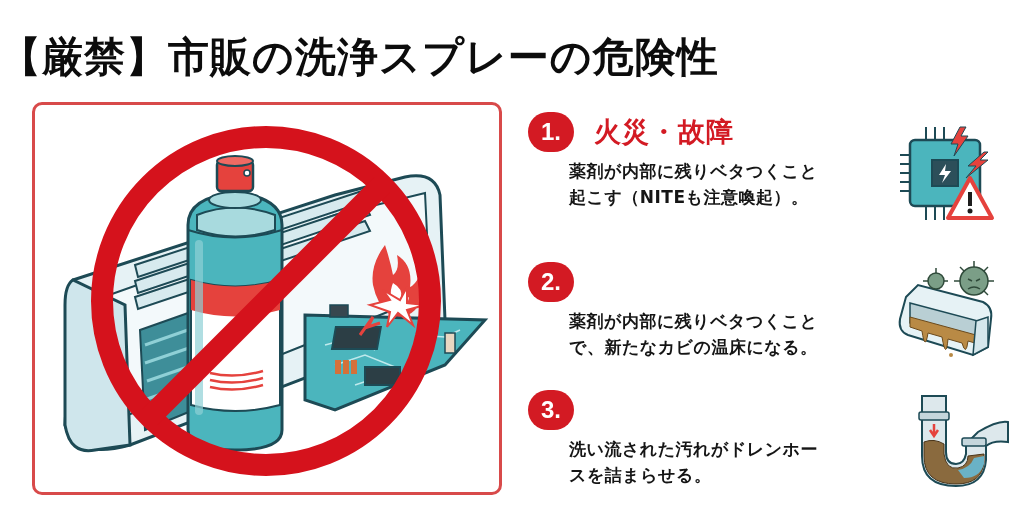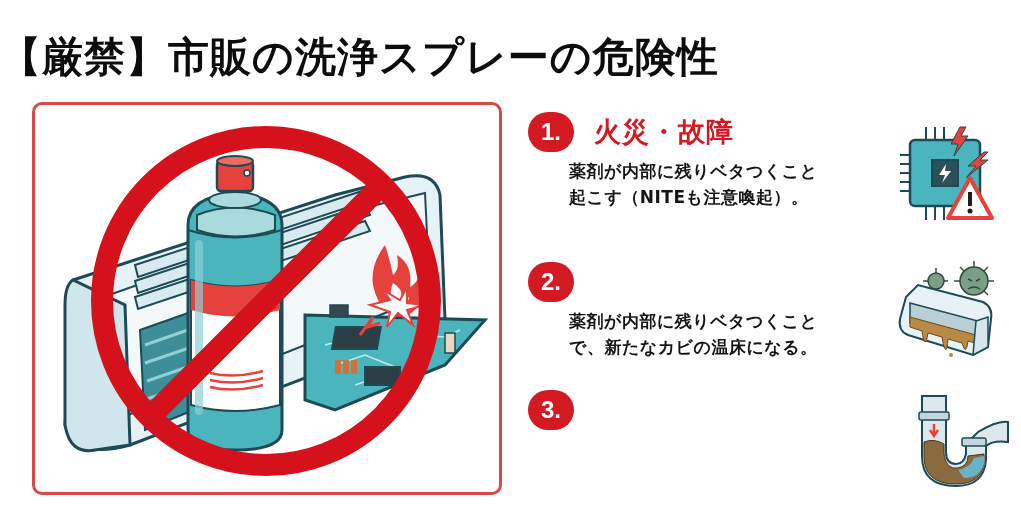--- a/index.html
+++ b/index.html
@@ -187,20 +187,22 @@
     </g>
     <path d="M80 22 L84 24 M92 22 L88 24 M80 32 Q86 28 92 32" stroke="#2f4a3a" stroke-width="1.5" fill="none"></path>
   </svg>
 </div>
 
 <div class="item" style="top:390px;">
   <div class="item-head">
     <div class="num-badge">3.</div>
   </div>
   <div class="item-body">
+    <span>洗い流された汚れがドレンホー</span>
+    <span>スを詰まらせる。</span>
   </div>
 </div>
 <div class="icon-box" style="top:382px;">
   <svg width="130" height="110" viewBox="0 0 130 110">
     <path d="M34 14 L58 14 L58 70 Q58 82 68 82 Q76 82 78 72 L78 62 L90 50 Q110 38 120 40 L120 60 Q105 58 98 64 L98 78 Q96 104 68 104 Q34 104 34 74 Z" fill="#dde8ec" stroke="#1d4a55" stroke-width="2"></path>
     <path d="M36 60 Q46 56 56 62 L56 72 Q58 88 70 86 Q80 84 80 74 L96 72 L96 80 Q94 102 68 102 Q36 102 36 74 Z" fill="#8a6a3e" stroke="#4a3418" stroke-width="1"></path>
     <path d="M70 88 Q82 86 86 76 L96 74 L96 82 Q92 96 76 96 Z" fill="#6ab2c6"></path>
     <rect x="31" y="30" width="30" height="8" rx="2" fill="#c5d6dc" stroke="#1d4a55" stroke-width="1.5"></rect>
     <rect x="74" y="56" width="24" height="8" rx="2" fill="#c5d6dc" stroke="#1d4a55" stroke-width="1.5"></rect>
     <path d="M46 42 L46 52 M42 48 L46 54 L50 48" stroke="#e5423d" stroke-width="2.5" fill="none"></path>

